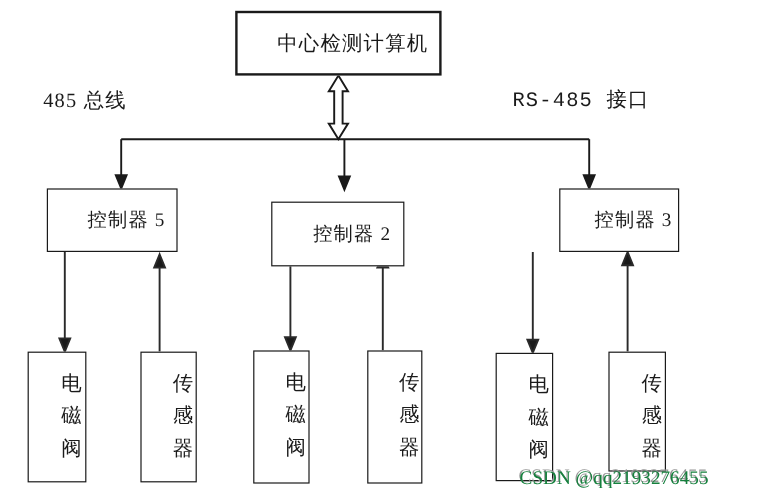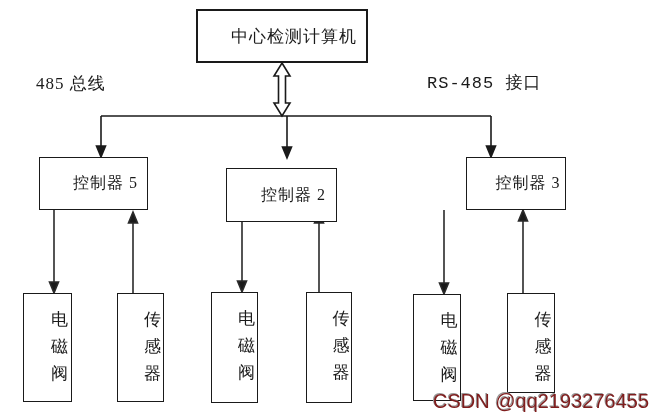--- a/index.html
+++ b/index.html
@@ -62,23 +62,23 @@
   .interface-label { left: 427px; top: 71px; font-family: Liberation Mono, monospace; }
   .wires {
     position: absolute;
     left: 0; top: 0;
     width: 651px; height: 420px;
     pointer-events: none;
   }
   .watermark {
     position: absolute;
     left: 433px; top: 390px;
-    font-size: 20px;
-    font-family: Liberation Sans, sans-serif;
-    color: #7f1d1d;
+    font-size: 16px;
+    font-family: Liberation Serif, serif;
+    color: #15803d;
     text-shadow: -1px -1px 0 #989898;
     white-space: nowrap;
   }
 </style>
 </head>
 <body>
 
 <div class="canvas">
 
   <svg class="wires" viewBox="0 0 651 420" xmlns="http://www.w3.org/2000/svg">

